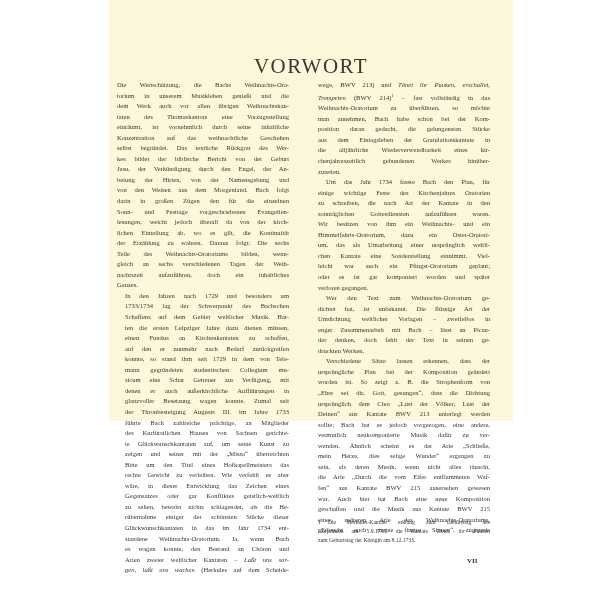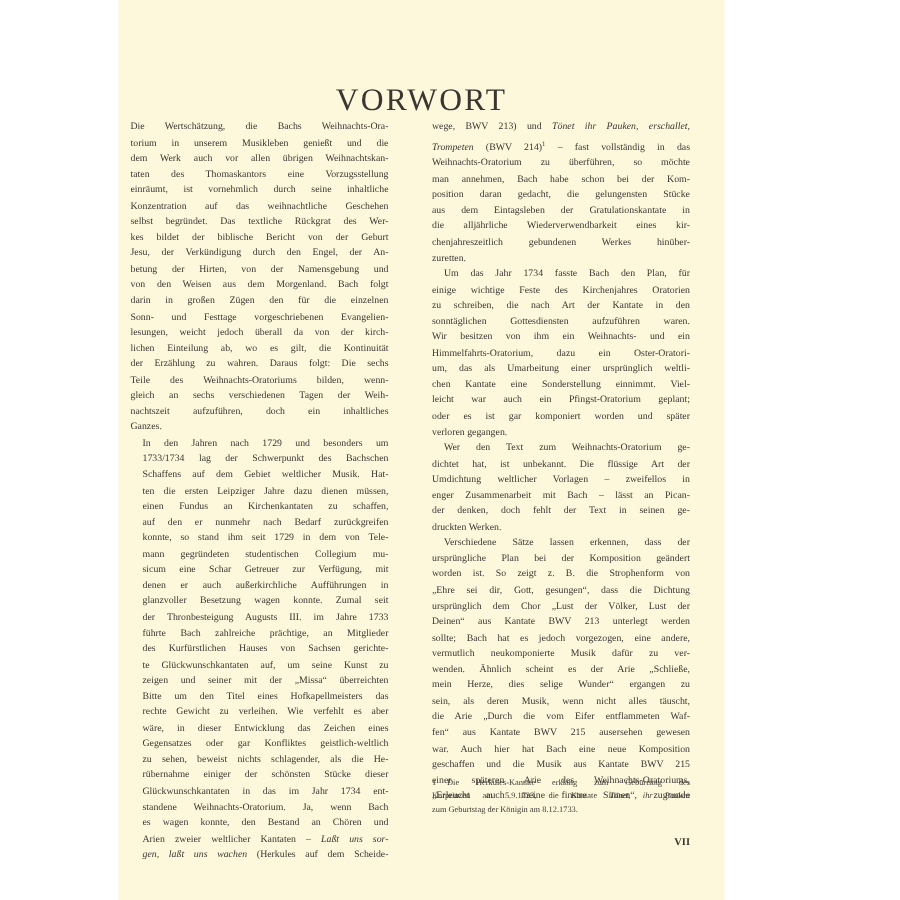--- a/index.html
+++ b/index.html
@@ -1,33 +1,33 @@
 <!DOCTYPE html>
 <html><head>
 <meta charset="utf-8">
 <style>
   html, body { margin:0; padding:0; }
   body { width:600px; height:600px; background:#ffffff; position:relative; overflow:hidden;
          font-family:"Liberation Serif","DejaVu Serif",serif; color:#3a3630; }
-  .page { position:absolute; left:79px; top:0; width:404px; height:600px; background:#fdf8dc; }
+  .page { position:absolute; left:109px; top:0; width:404px; height:421px; background:#fdf8dc; }
   .title { position:absolute; left:0; top:40px; width:404px; text-align:center;
            font-size:21px; letter-spacing:1.5px; color:#3a3630; font-weight:normal; }
   .col { position:absolute; top:80px; width:172px; font-size:6.55px; line-height:10.55px;
          text-align:justify; hyphens:manual; }
   .col-left { left:8px; }
   .col-right { left:209px; }
   .col p { margin:0; text-indent:0; }
   .col p.indent { text-indent:8px; }
   .col p .line { display:block; text-align:justify; text-align-last:justify; white-space:nowrap; }
   .col p .line.last { text-align-last:left; }
   .foot { position:absolute; left:209px; top:518px; width:172px; font-size:5.6px; line-height:9px; }
   .foot .line { display:block; text-align:justify; text-align-last:justify; white-space:nowrap; }
   .foot .line.last { text-align-last:left; }
   .foot .num { display:inline-block; width:10px; }
-  .folio { position:absolute; left:358px; top:557px; width:23px; text-align:right; font-size:7px;font-weight:bold; }
+  .folio { position:absolute; left:358px; top:557px; width:23px; text-align:left; font-size:7px;font-weight:bold; }
   i { font-style:italic; }
 </style>
 </head>
 <body>
 
 <div class="page">
   <h1 class="title">VORWORT</h1>
 
   <div class="col col-left">
     <p>

